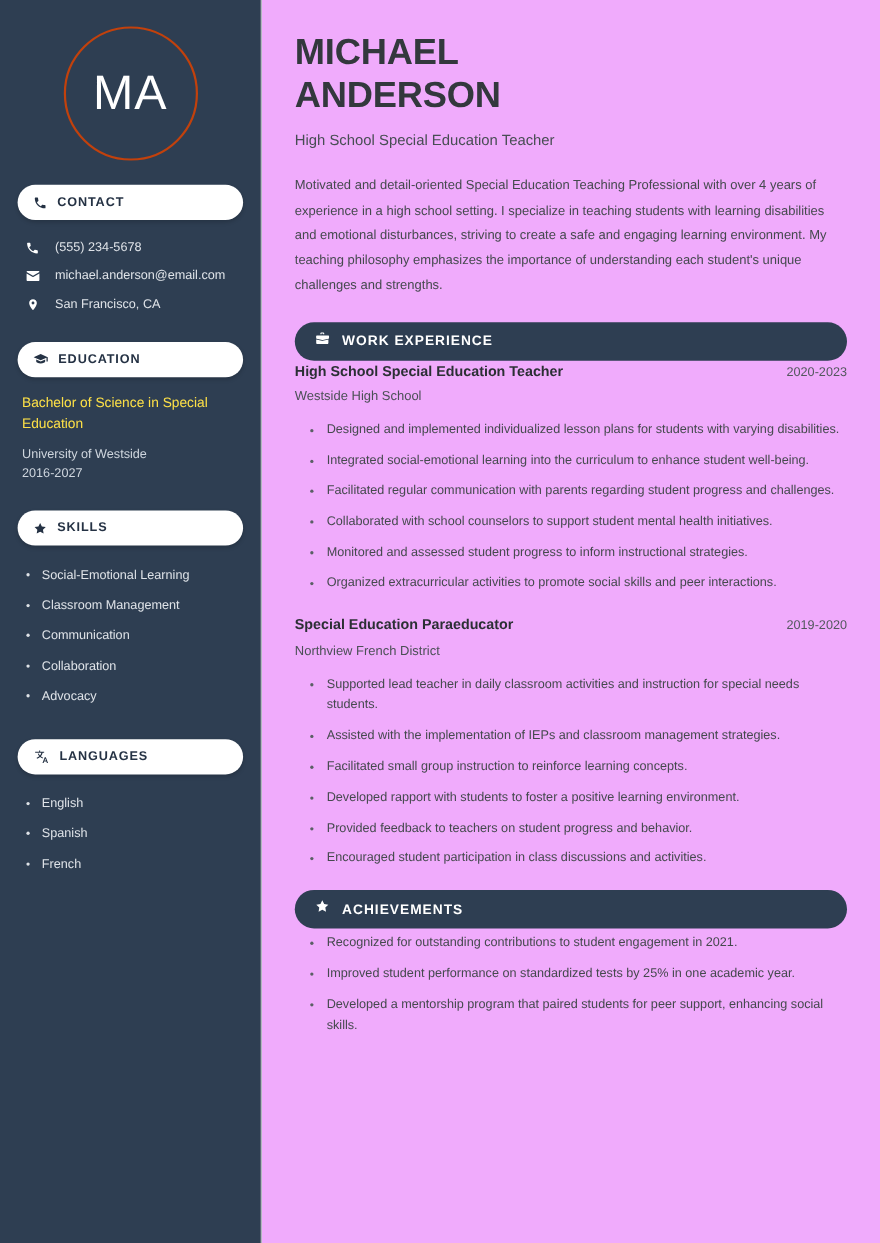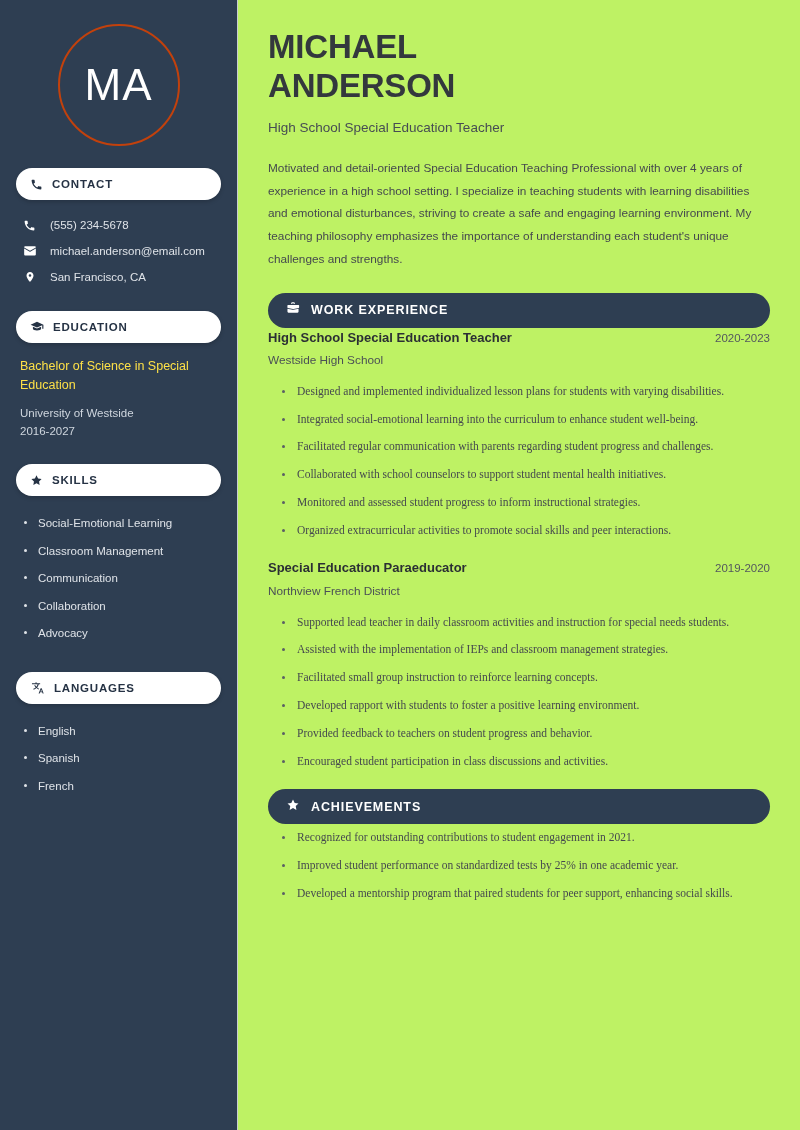--- a/index.html
+++ b/index.html
@@ -101,21 +101,21 @@
     left: 2px; top: 11px;
     width: 3px; height: 3px;
     border-radius: 50%;
     background: #dfe3e8;
   }
 
   
   .main {
     flex: 1 1 auto;
     padding: 28px 30px 0 30px;
-    background: #bef264;
+    background: #f0abfc;
   }
   .name {
     color: #33383d;
     font-size: 33px;
     font-weight: bold;
     line-height: 1.18;
     letter-spacing: -0.2px;
   }
   .title-role {
     color: #474d53;
@@ -161,21 +161,21 @@
     white-space: nowrap;
     padding-left: 12px;
   }
   .job-org {
     color: #4b5056;
     font-size: 11.8px;
     line-height: 1.5;
     margin-top: 5px;
     margin-bottom: 8px;
   }
-  ul.main-list { list-style: none; padding: 0 0 0 14px; font-family: Liberation Serif, serif; }
+  ul.main-list { list-style: none; padding: 0 0 0 14px; }
   ul.main-list li {
     color: #45494e;
     font-size: 11.5px;
     line-height: 1.72;
     padding: 4px 0 4px 15px;
     position: relative;
   }
   ul.main-list li::before {
     content: "";
     position: absolute;

